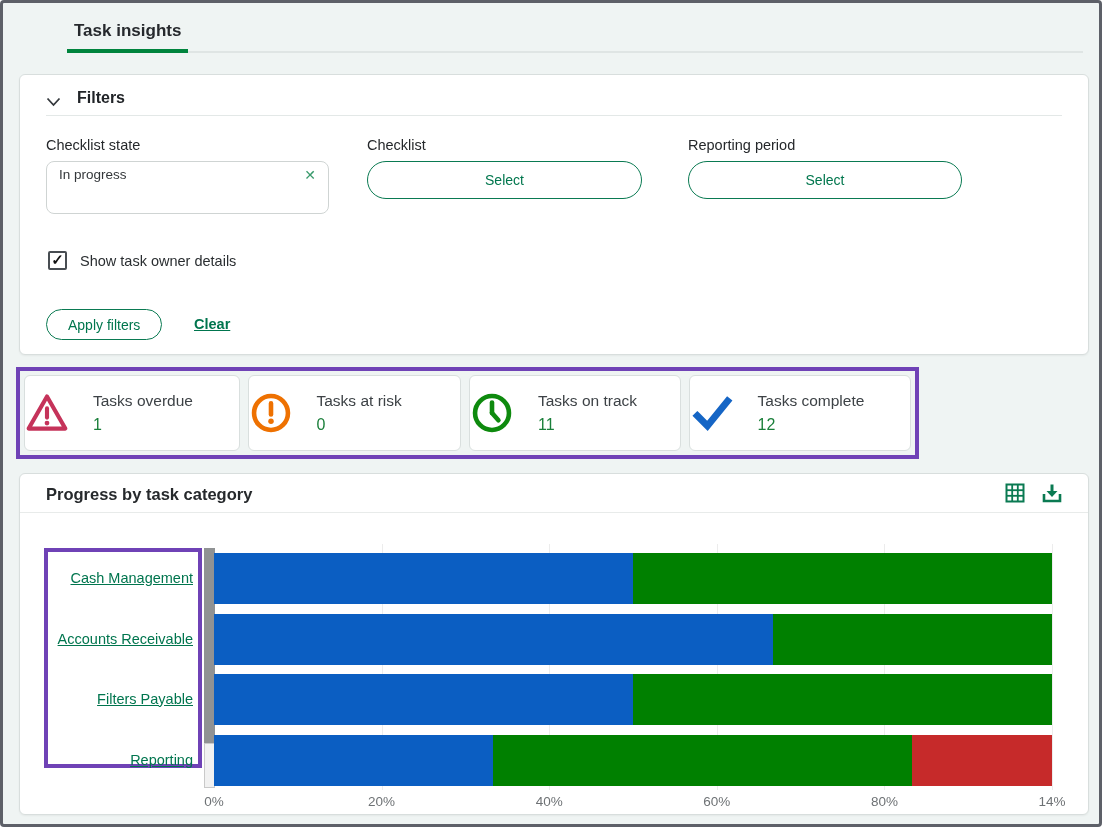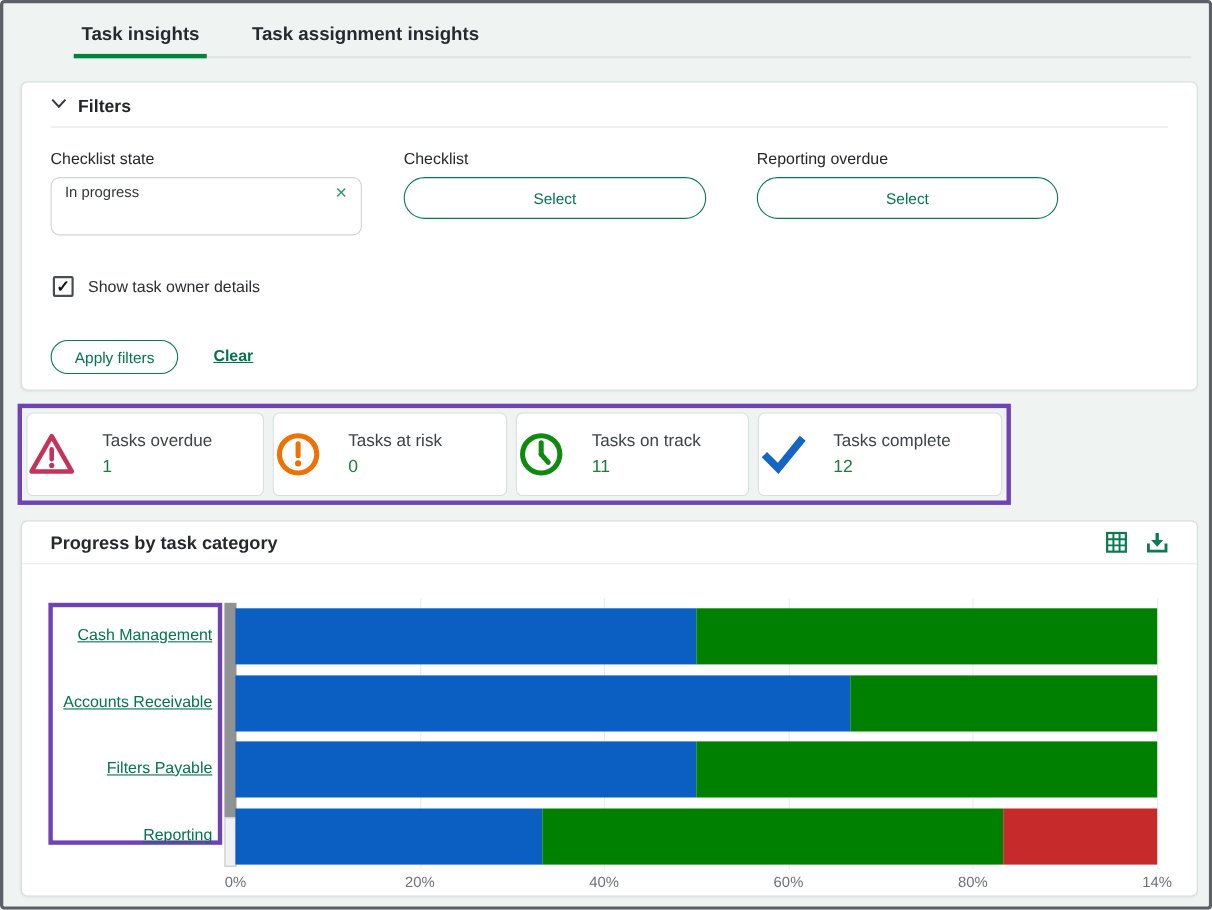--- a/index.html
+++ b/index.html
@@ -14,21 +14,21 @@
   .tabbar .baseline { position:absolute; left:0; right:0; top:30px; height:2px; background:#dfe5e4; }
   .tab { position:absolute; top:0; font-size:17px; font-weight:700; color:#26292d; cursor:pointer; }
   .tab.active { left:7px; }
   .tab.active::after { content:""; position:absolute; left:-7px; right:-7px; top:28px; height:4px; background:#00843d; }
   .tab.inactive { left:162px; }
   
   .panel { position:absolute; left:16px; width:1070px; background:#fff; border:1px solid #d8dedd; border-radius:6px; box-shadow:0 1px 2px rgba(0,0,0,0.05); }
   .filters-panel { top:71px; height:281px; }
   .chart-panel { top:470px; height:342px; }
   
-  .filters-header { position:absolute; left:26px; top:14px; display:flex; align-items:flex-start; gap:10px; cursor:pointer; }
+  .filters-header { position:absolute; left:26px; top:14px; display:flex; align-items:flex-end; gap:16px; cursor:pointer; }
   .filters-header .title { font-size:16px; font-weight:700; color:#212428; }
   .filters-sep { position:absolute; left:26px; right:26px; top:40px; height:1px; background:#e3e8e7; }
   .field-label { position:absolute; top:62px; font-size:14.5px; color:#25282b; }
   .sel-box { position:absolute; left:26px; top:86px; width:283px; height:53px; border:1px solid #cfd4d3; border-radius:8px; background:#fff; overflow:hidden; }
   .sel-box .row1 { height:27px; background:#f0f1f1; border-bottom:1px solid #e4e6e6; display:flex; align-items:center; justify-content:space-between; padding:0 12px; }
   .sel-box .row2 { height:25px; display:flex; align-items:center; justify-content:space-between; padding:0 12px; }
   .sel-box .txt { font-size:13.5px; color:#33373a; }
   .green-link { font-size:13.5px; color:#00754e; text-decoration:underline; cursor:pointer; }
   .x-icon { color:#399a6c; font-size:14px; cursor:pointer; line-height:1; }
   .pill-select { position:absolute; top:86px; height:38px; border:1.5px solid #0a7a52; border-radius:19px; background:#fff; color:#00764d; font-size:14px; text-align:center; line-height:35px; cursor:pointer; }
@@ -64,21 +64,20 @@
   .x-tick { position:absolute; transform:translateX(-50%); font-size:13.5px; color:#6e7275; white-space:nowrap; }
 </style>
 </head>
 <body>
 
 <div class="frame">
 
   <div class="tabbar">
     <div class="baseline"></div>
     <div class="tab active">Task insights</div>
-    <div class="tab inactive">Task assignment insights</div>
   </div>
 
   <div class="panel filters-panel">
     <div class="filters-header">
       <svg width="15" height="10" viewBox="0 0 15 10">
           <polyline points="1.5,1.5 7.5,8 13.5,1.5" fill="none" stroke="#34383c" stroke-width="1.8"></polyline>
         </svg>
       <span class="title">Filters</span>
     </div>
     <div class="filters-sep"></div>
@@ -87,21 +86,21 @@
     <div class="sel-box">
       <div class="row2">
         <span class="txt">In progress</span>
         <span class="x-icon">✕</span>
       </div>
     </div>
 
     <div class="field-label" style="left:347px;">Checklist</div>
     <button class="pill-select" style="left:347px; width:275px;">Select</button>
 
-    <div class="field-label" style="left:668px;">Reporting overdue</div>
+    <div class="field-label" style="left:668px;">Reporting period</div>
     <button class="pill-select" style="left:668px; width:274px;">Select</button>
 
     <div class="checkbox-row">
       <div class="checkbox checked" id="owner-checkbox">
         <span class="mark">✓</span>
       </div>
       <span class="checkbox-label">Show task owner details</span>
     </div>
 
     <button class="apply-btn">Apply filters</button>

